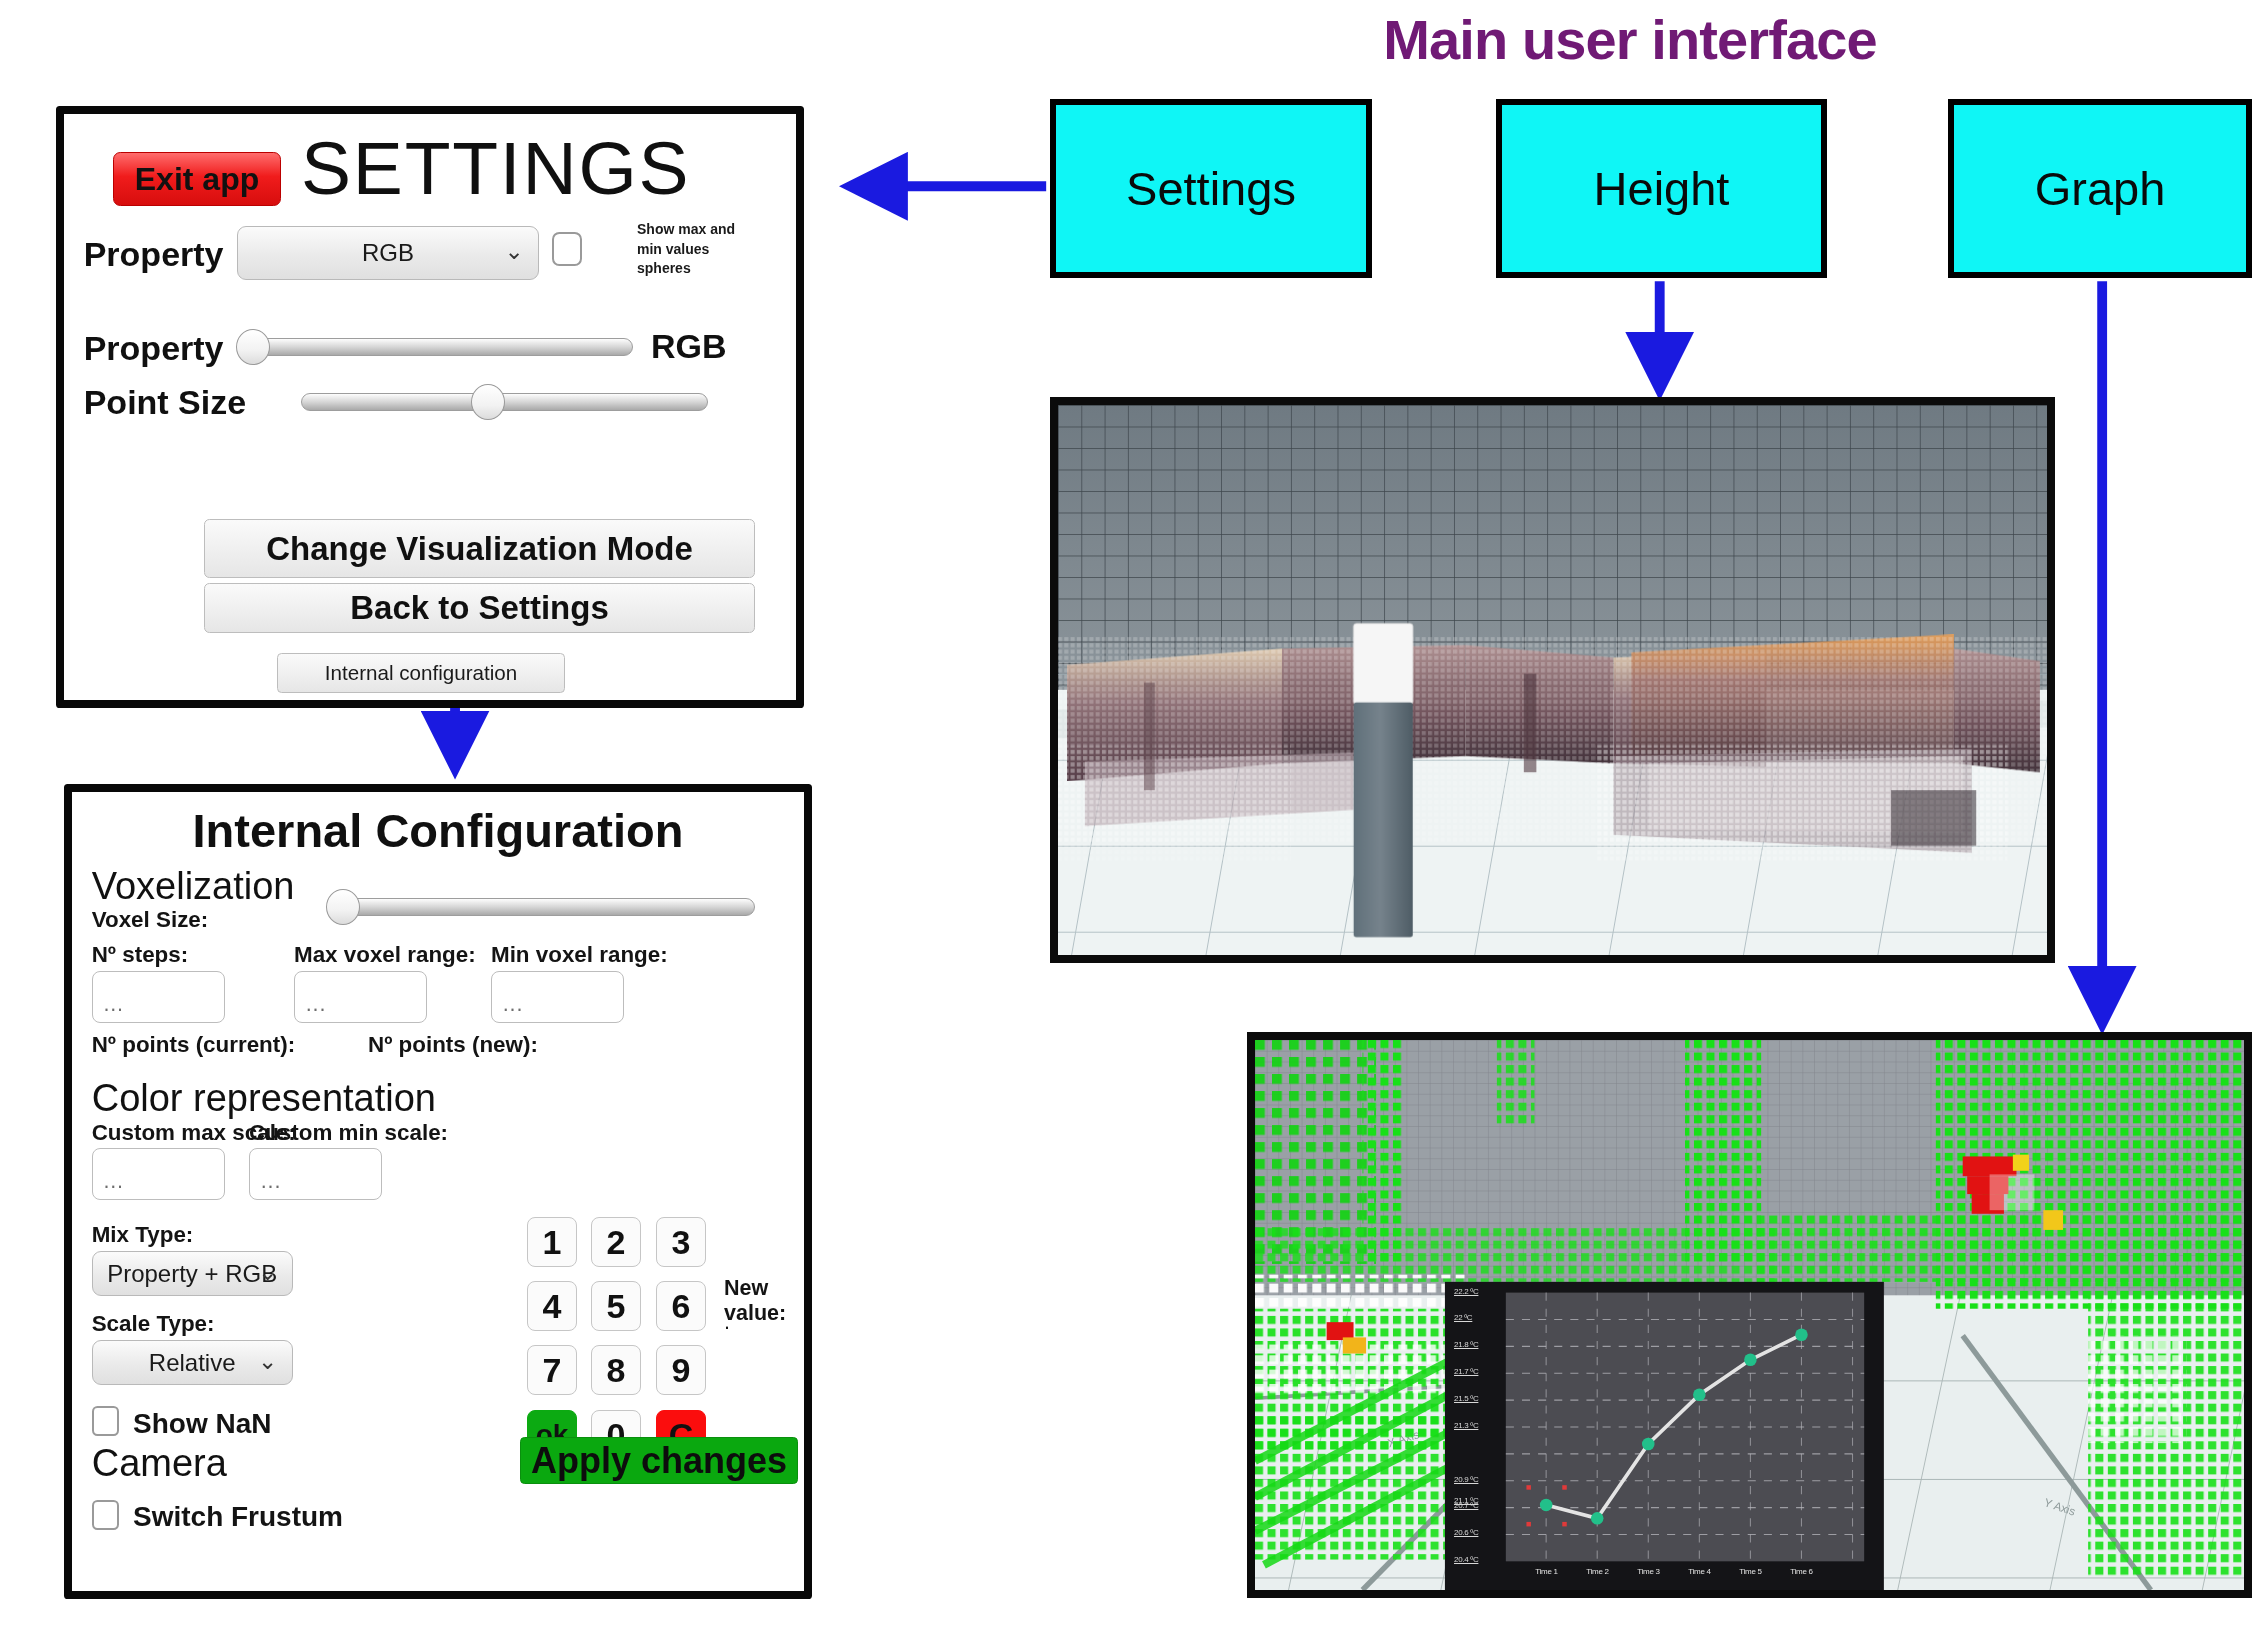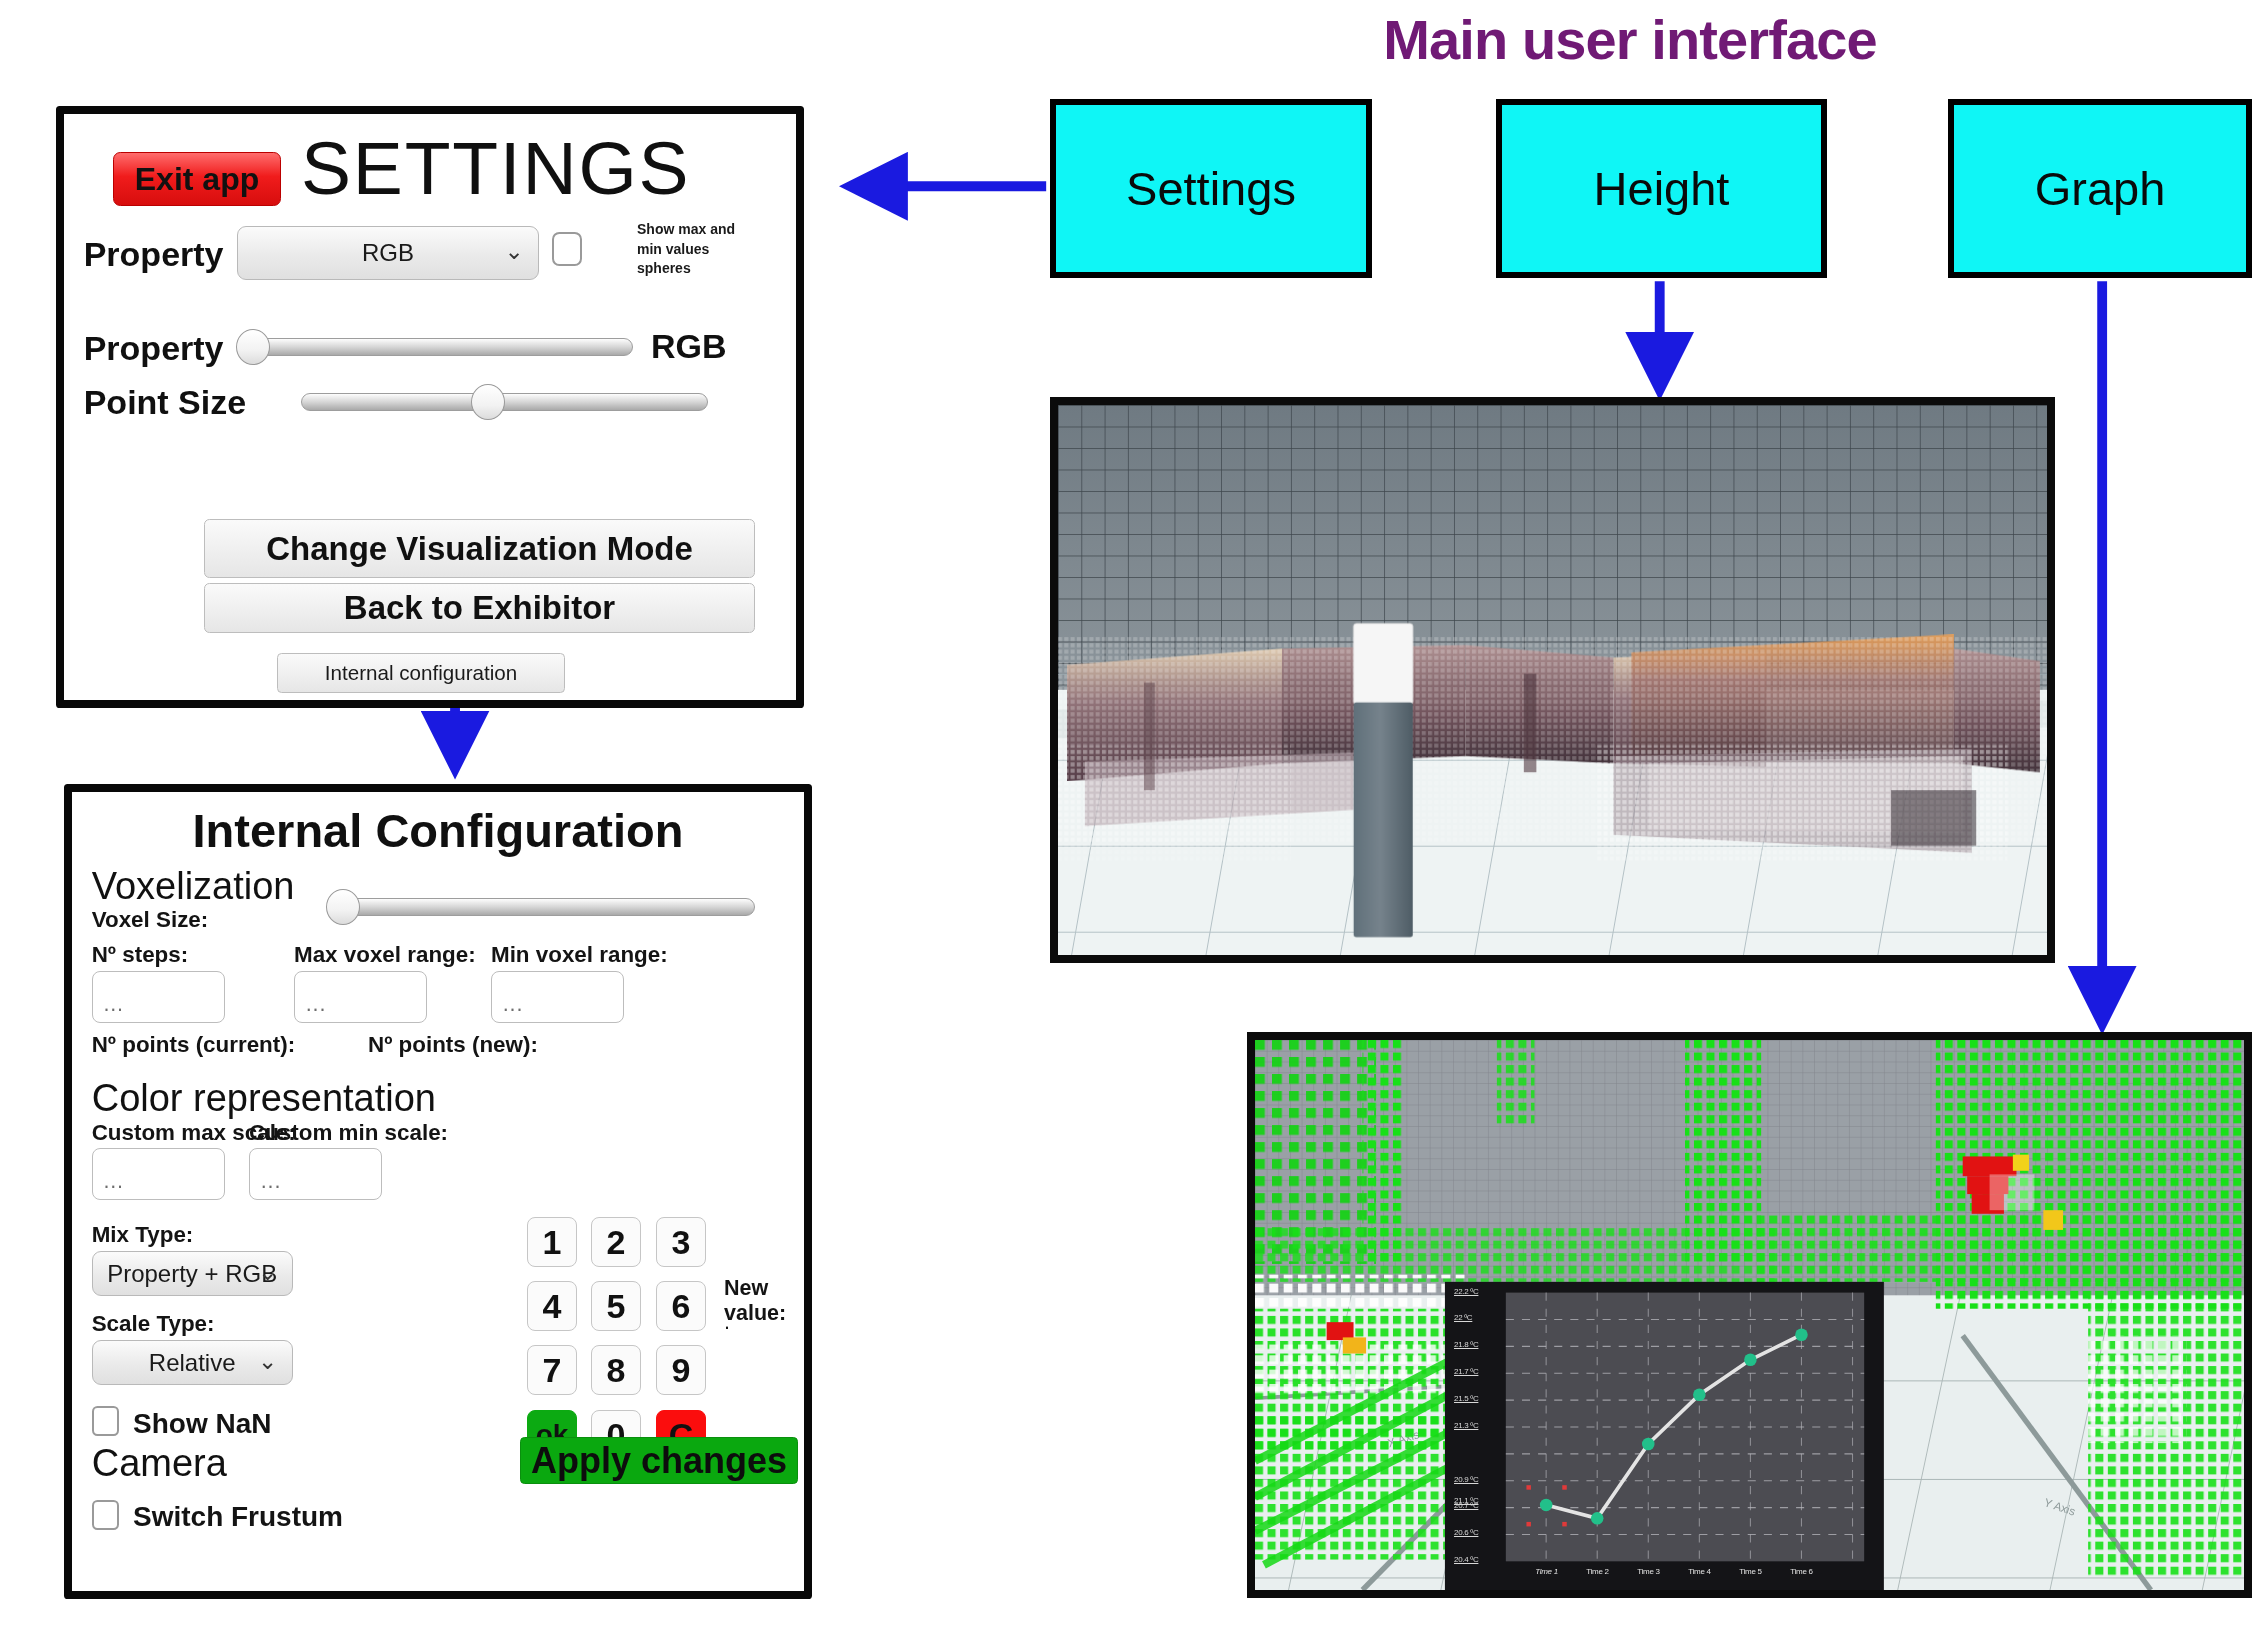--- a/index.html
+++ b/index.html
@@ -323,21 +323,21 @@
   <div class="lbl" style="left:587px; top:213px;">RGB</div>
 
   <div class="lbl" style="left:19.7px; top:269px;">Point Size</div>
   <div class="slider-track" style="left:237px; top:279px; width:407px;"></div>
   <div class="slider-knob" style="left:407px; top:270px;"></div>
 
   <div class="big-btn" style="left:140px; top:405px; width:551px; height:59px;">
     <span>Change Visualization Mode</span>
   </div>
   <div class="big-btn" style="left:140px; top:469px; width:551px; height:50px;">
-    <span>Back to Exhibitor</span>
+    <span>Back to Settings</span>
   </div>
   <div class="small-btn" style="left:213px; top:539px; width:288px; height:40px;">
     <span>Internal configuration</span>
   </div>
 </div>
 
 <div class="panel" id="internal-panel">
 
   <div id="internal-title">Internal Configuration</div>
 
@@ -634,21 +634,21 @@
     <div class="gy-lbl" style="top:58px;">21.8 ºC</div>
     <div class="gy-lbl" style="top:85px;">21.7 ºC</div>
     <div class="gy-lbl" style="top:112px;">21.5 ºC</div>
     <div class="gy-lbl" style="top:139px;">21.3 ºC</div>
     <div class="gy-lbl" style="top:166px;margin-top:48px;">21.1 ºC</div>
     <div class="gy-lbl" style="top:193px;">20.9 ºC</div>
     <div class="gy-lbl" style="top:219px;">20.7 ºC</div>
     <div class="gy-lbl" style="top:246px;">20.6 ºC</div>
     <div class="gy-lbl" style="top:273px;">20.4 ºC</div>
 
-    <div class="gx-lbl" style="left:72px;  top:285px;font-style:italic;">Time 1</div>
+    <div class="gx-lbl" style="left:72px;  top:285px;">Time 1</div>
     <div class="gx-lbl" style="left:123px; top:285px;">Time 2</div>
     <div class="gx-lbl" style="left:174px; top:285px;">Time 3</div>
     <div class="gx-lbl" style="left:225px; top:285px;">Time 4</div>
     <div class="gx-lbl" style="left:276px; top:285px;">Time 5</div>
     <div class="gx-lbl" style="left:327px; top:285px;">Time 6</div>
   </div>
 </div>
 
 
 </body></html>

